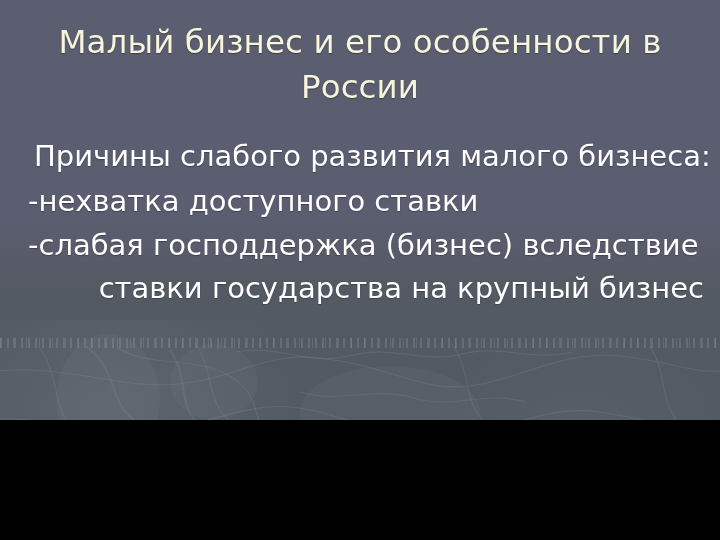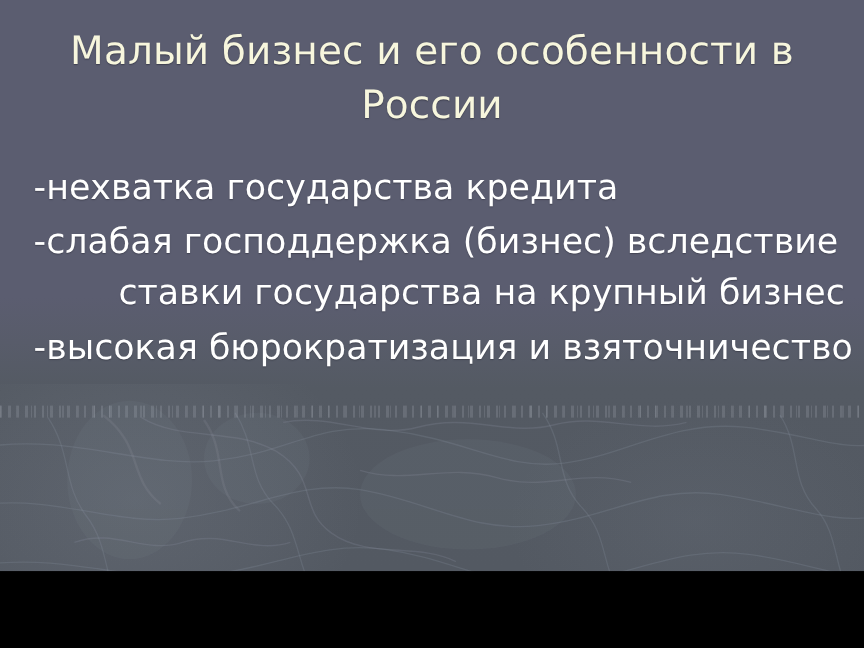--- a/index.html
+++ b/index.html
@@ -4,21 +4,21 @@
 <style>
   html, body {
     margin: 0;
     padding: 0;
     background: #000;
   }
 
   #slide {
     position: relative;
     width: 720px;
-    height: 476px;
+    height: 420px;
     overflow: hidden;
     font-family: "DejaVu Sans", sans-serif;
     background: #565a66;
   }
 
   
   .bg-base {
     position: absolute;
     inset: 0;
     background: linear-gradient(180deg,
@@ -157,24 +157,24 @@
 
   <div class="bg-glow-left"></div>
   <div class="bg-glow-right"></div>
   <div class="bg-speckle"></div>
 
   <div class="title">Малый бизнес и его особенности в
 России</div>
 
   <div class="body-block">
 
+    <div class="line lead">Причины слабого развития малого бизнеса:</div>
 
-    <div class="line bullet">-нехватка государства кредита</div>
+    <div class="line bullet">-нехватка доступного ставки</div>
 
     <div class="line bullet wrap-2">-слабая господдержка (бизнес) вследствие</div>
 
     <div class="line continued">ставки государства на крупный бизнес</div>
 
-    <div class="line bullet spaced">-высокая бюрократизация и взяточничество</div>
 
   </div>
 
 </div>
 
 </body></html>

